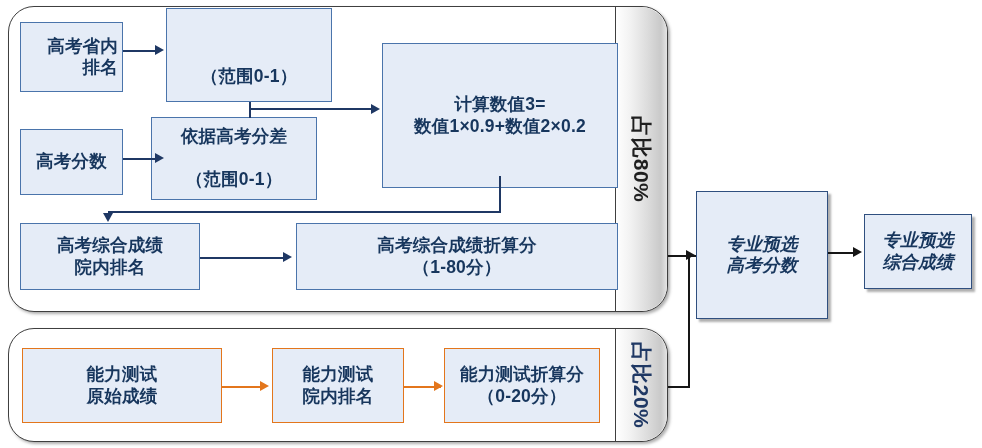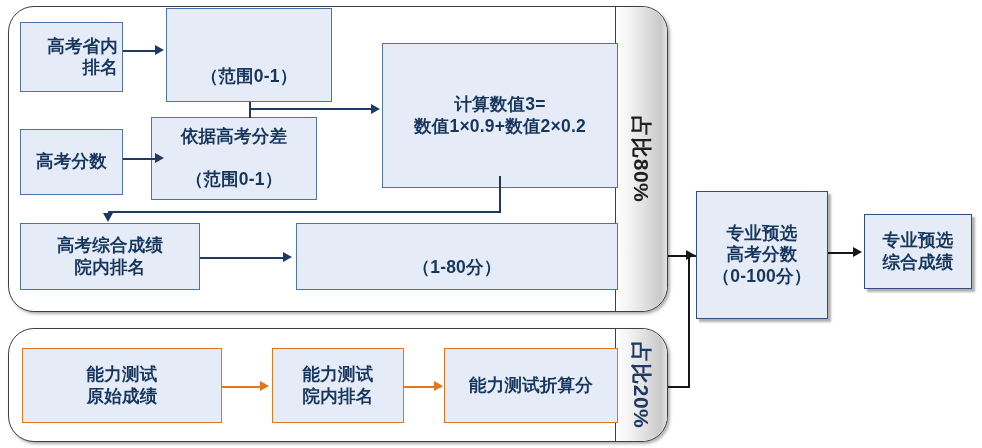--- a/index.html
+++ b/index.html
@@ -64,20 +64,21 @@
     justify-content:center;
     text-align:center;
     line-height:1.22;
     letter-spacing:.2px;
   }
   .node .lines{width:100%;padding:0 4px;box-sizing:border-box;white-space:pre-line;}
   .node.orange{border-color:#e3761c;}
   .node.strong{
     border:1.6px solid #2f4f7f;
     box-shadow:2.5px 2.5px 2px rgba(110,110,110,.55);
+    font-style:italic;
   }
   .fs17{font-size:17.5px;}
 
   
   .line{position:absolute;background:#1f3864;}
   .line.h{height:1.6px;}
   .line.v{width:1.6px;}
   .line.orange{background:#e3761c;}
   .line.black{background:#161616;}
 
@@ -136,37 +137,37 @@
 
   <div class="node fs17" style="left:382px;top:31px;width:236px;height:145px;margin-top:12px;">
     <div class="lines"><span>计算数值3=</span><br><span>数值1×0.9+数值2×0.2</span></div>
   </div>
 
   <div class="node fs17" style="left:20px;top:223px;width:180px;height:67px;">
     <div class="lines"><span>高考综合成绩</span><br><span>院内排名</span></div>
   </div>
 
   <div class="node fs17" style="left:296px;top:223px;width:322px;height:67px;">
-    <div class="lines"><br><span>（1-80分）</span></div>
+    <div class="lines"><span>高考综合成绩折算分</span><br><span>（1-80分）</span></div>
   </div>
 
   <div class="node orange fs17" style="left:22px;top:348px;width:200px;height:75px;">
     <div class="lines"><span>能力测试</span><br><span>原始成绩</span></div>
   </div>
 
   <div class="node orange fs17" style="left:272px;top:348px;width:132px;height:75px;">
     <div class="lines"><span>能力测试</span><br><span>院内排名</span></div>
   </div>
 
-  <div class="node orange fs17" style="left:444px;top:348px;width:174px;height:75px;">
-    <div class="lines"><span>能力测试折算分</span><br></div>
+  <div class="node orange fs17" style="left:444px;top:348px;width:156px;height:75px;">
+    <div class="lines"><span>能力测试折算分</span><br><span>（0-20分）</span></div>
   </div>
 
   <div class="node strong fs17" style="left:696px;top:191px;width:132px;height:128px;">
-    <div class="lines"><span>专业预选</span><br><span>高考分数</span><br><span>（0-100分）</span></div>
+    <div class="lines"><span>专业预选</span><br><span>高考分数</span><br></div>
   </div>
 
   <div class="node strong fs17" style="left:864px;top:214px;width:108px;height:75px;">
     <div class="lines"><span>专业预选</span><br><span>综合成绩</span></div>
   </div>
 
   <div class="line h" style="left:123px;top:50px;width:34px;"></div>
   <div class="arrow right" style="left:155px;top:45px;"></div>
 
   <div class="line h" style="left:123px;top:158px;width:34px;"></div>

